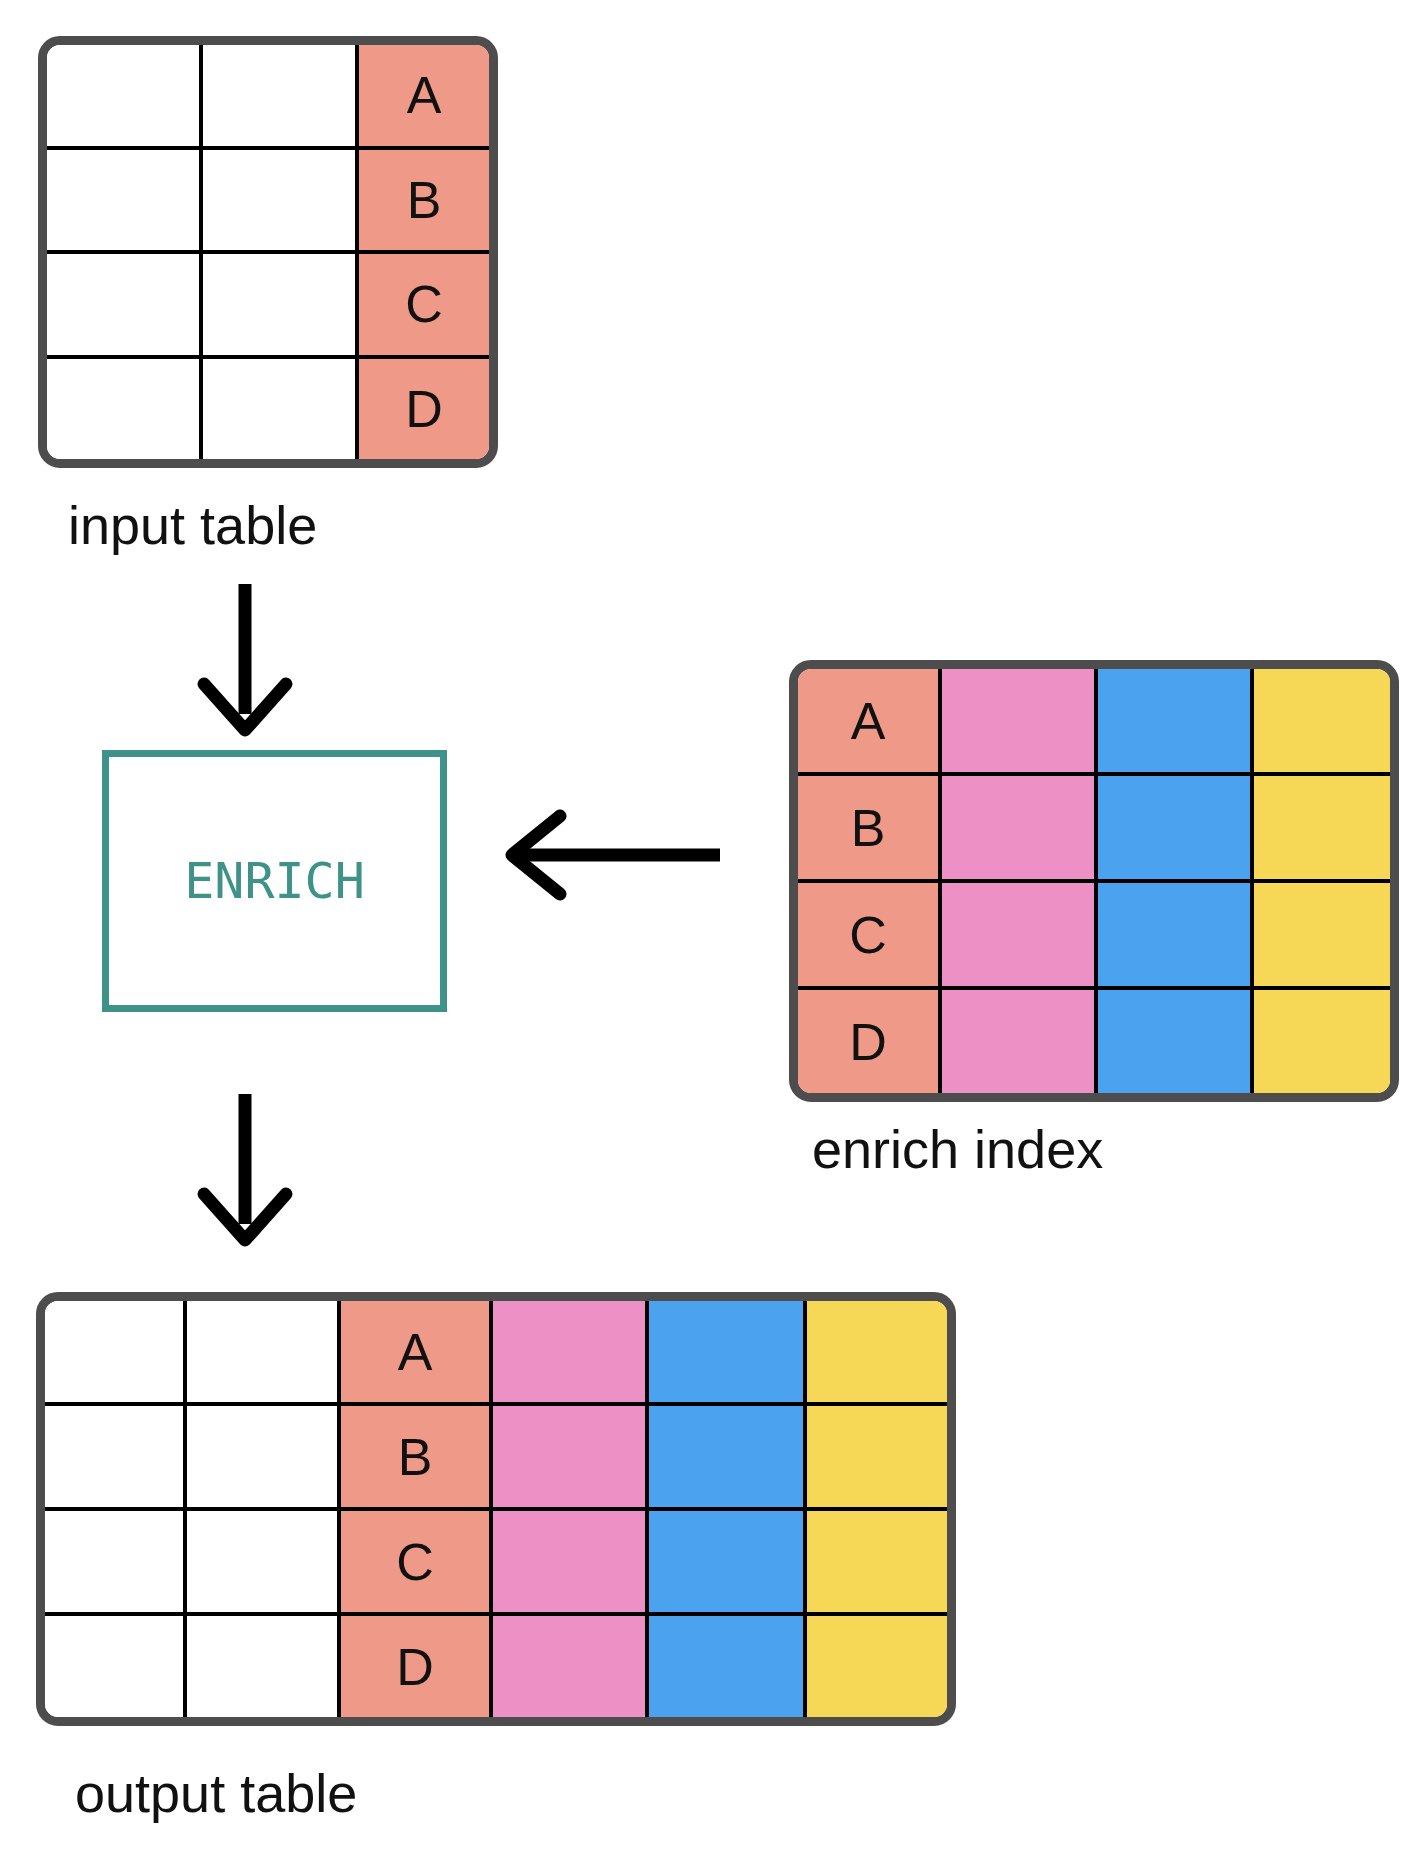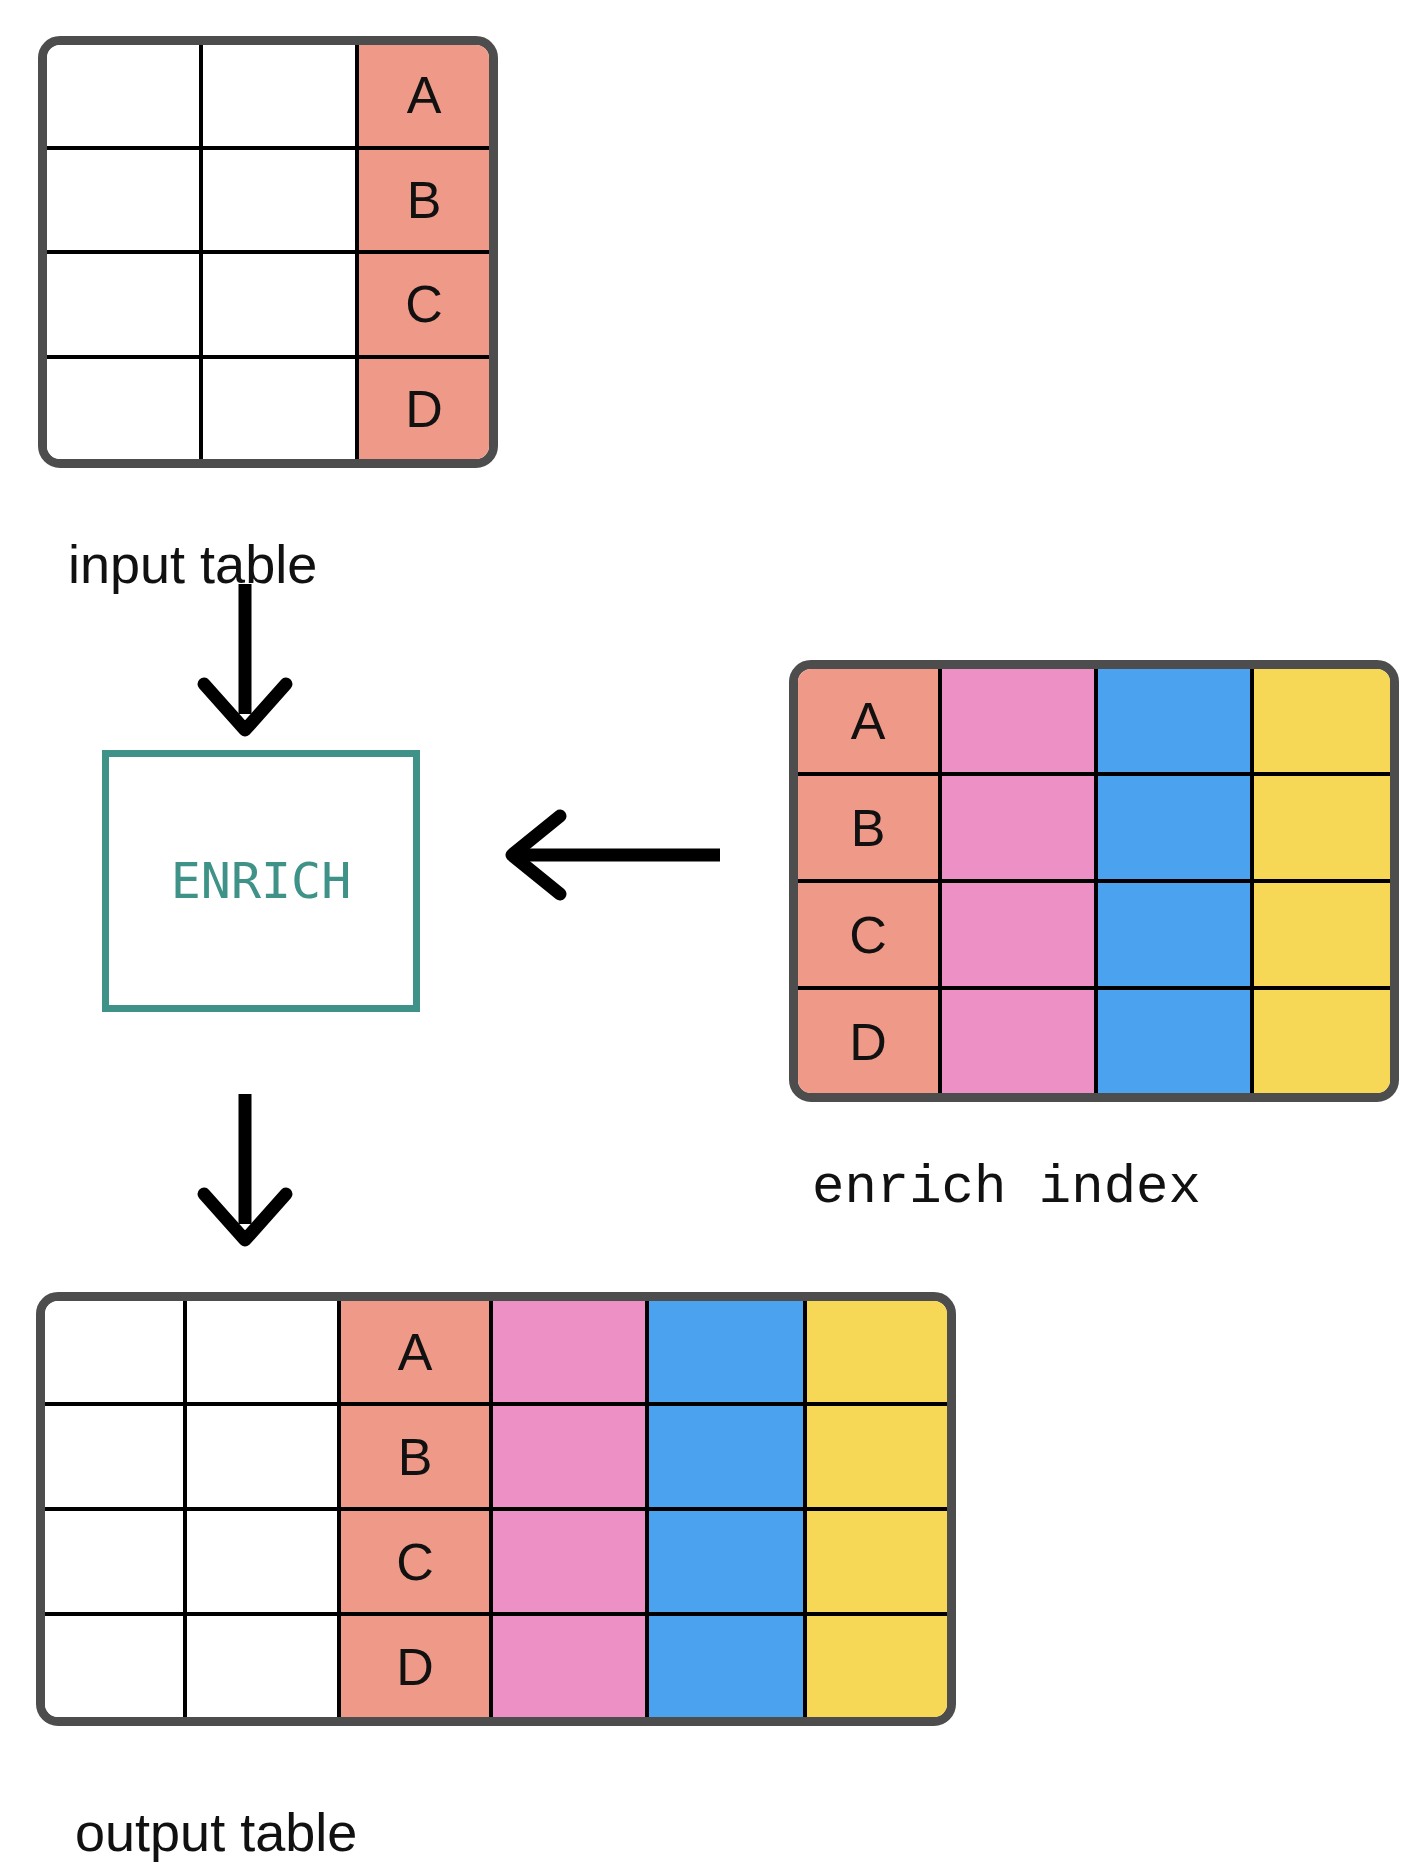--- a/index.html
+++ b/index.html
@@ -45,21 +45,20 @@
   }
   .cell:last-child { border-bottom: none; }
 
   
   .caption {
     position: absolute;
     font-size: 54px;
     color: #111111;
     white-space: nowrap;
     line-height: 1;
-    margin-top: 39px;
   }
 
   
   #input-table {
     left: 38px;
     top: 36px;
     width: 460px;
     height: 432px;
   }
   #input-table .col.c1 { width: 156px; }
@@ -73,21 +72,21 @@
     left: 789px;
     top: 660px;
     width: 610px;
     height: 442px;
   }
   #enrich-index-table .col.c1 { width: 144px; }
   #enrich-index-table .col.c2 { width: 156px; }
   #enrich-index-table .col.c3 { width: 156px; }
   #enrich-index-table .col.c4 { width: 136px; }
 
-  #enrich-index-caption { left: 812px; top: 1122px; font-family: Liberation Mono, monospace; }
+  #enrich-index-caption { left: 812px; top: 1122px; }
 
   
   #output-table {
     left: 36px;
     top: 1292px;
     width: 920px;
     height: 434px;
   }
   #output-table .col.c1 { width: 142px; }
   #output-table .col.c2 { width: 154px; }
@@ -96,21 +95,21 @@
   #output-table .col.c5 { width: 158px; }
   #output-table .col.c6 { width: 140px; }
 
   #output-table-caption { left: 75px; top: 1766px; }
 
   
   #enrich-command-box {
     position: absolute;
     left: 102px;
     top: 750px;
-    width: 318px;
+    width: 345px;
     height: 262px;
     box-sizing: border-box;
     border: 7px solid #3f9287;
     background: #ffffff;
     display: flex;
     flex-direction: column;
     align-items: center;
     justify-content: center;
   }
   #enrich-command-box .cmd-line {

